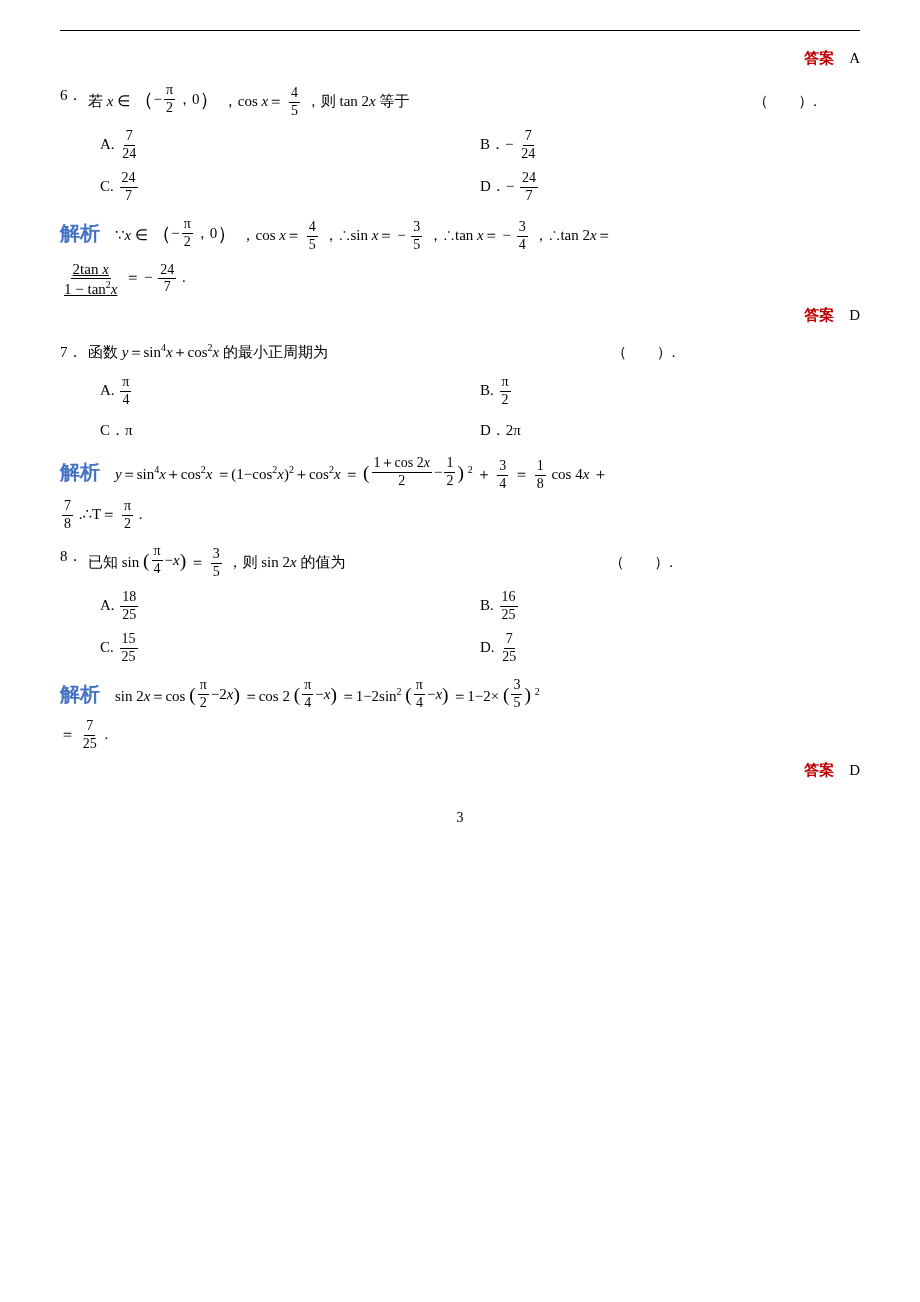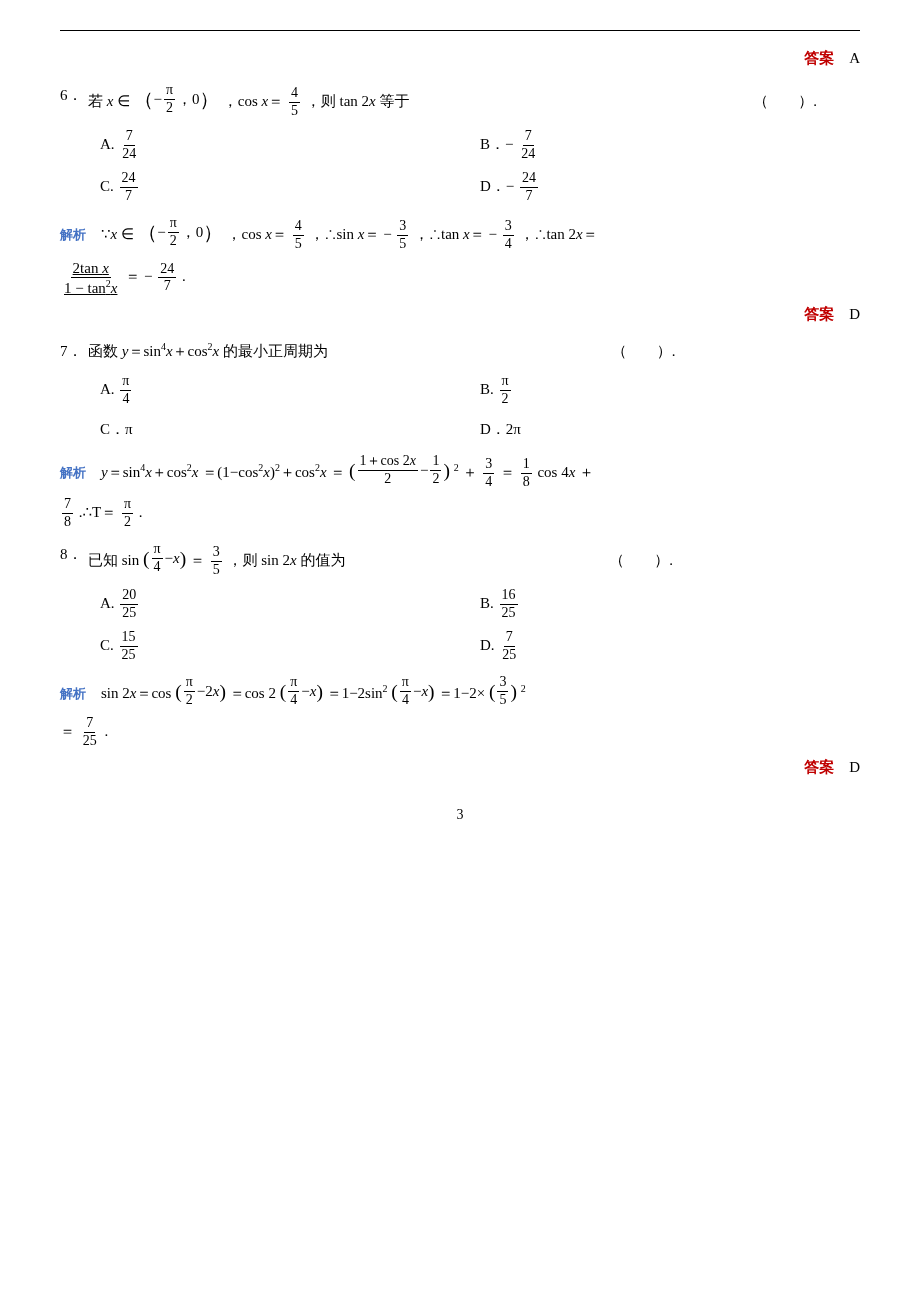--- a/index.html
+++ b/index.html
@@ -17,21 +17,21 @@
       margin-bottom: 18px;
     }
     .answer-label {
       color: #c00000;
       font-weight: bold;
       font-size: 15px;
     }
     .jiexi-label {
       color: #4472c4;
       font-weight: bold;
-      font-size: 13px;
+      font-size: 20px;
     }
     .section {
       margin-bottom: 10px;
     }
     .answer-line {
       margin: 6px 0 14px 80px;
       font-size: 15px;
       text-align: right;
     }
     .question-line {
@@ -319,21 +319,21 @@
         </span>
       ，则 sin 2<span class="math">x</span> 的值为
       <span style="margin-left: 260px;">（　　）.</span>
     </span>
   </div>
 
   <div class="options-row">
     <div class="option">
       A.
       <span class="frac">
-          <span class="num">20</span>
+          <span class="num">18</span>
           <span class="den">25</span>
         </span>
     </div>
     <div class="option">
       B.
       <span class="frac">
           <span class="num">16</span>
           <span class="den">25</span>
         </span>
     </div>

